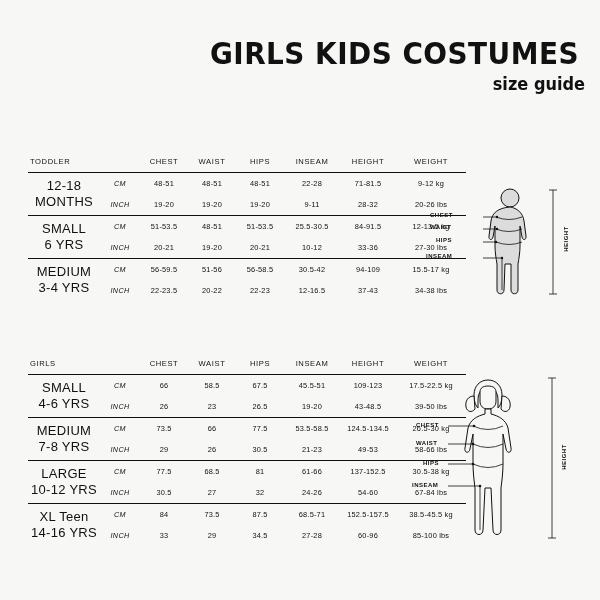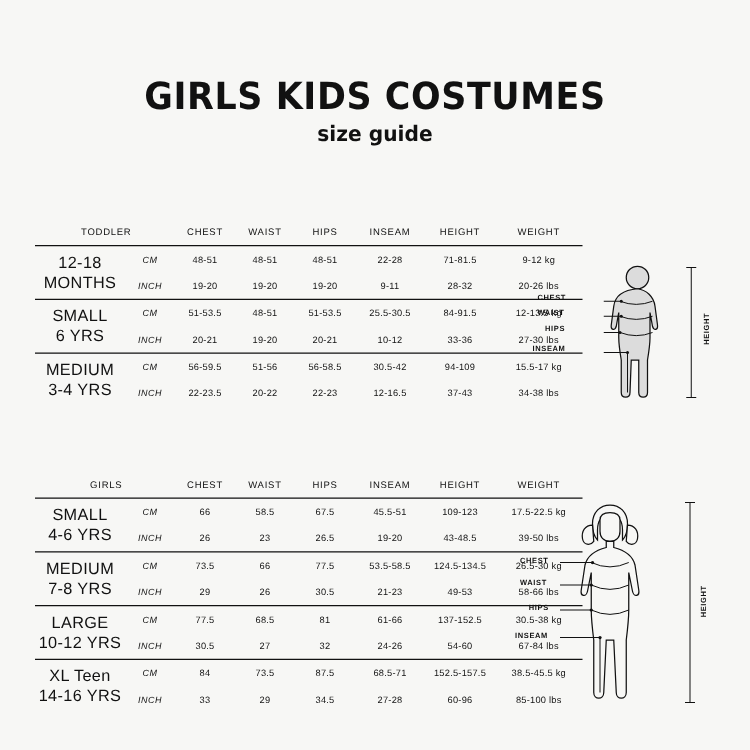--- a/index.html
+++ b/index.html
@@ -16,23 +16,22 @@
   }
   .page {
     position: relative;
     width: 600px;
     height: 600px;
     background: #f7f7f5;
     box-sizing: border-box;
   }
   
   .title-block {
-    text-align: center;
+    text-align: right;
     padding-top: 38px;
-    margin-top: 24px;
   }
   .title-main {
     font-family: "DejaVu Sans", sans-serif;
     font-weight: bold;
     font-size: 30px;
     letter-spacing: 0.5px;
     line-height: 1.05;
     transform: scaleX(0.93);
   }
   .title-sub {
@@ -62,21 +61,21 @@
     font-weight: normal;
   }
   .hdr td {
     font-weight: bold;
     font-size: 7.6px;
     letter-spacing: 0.6px;
     height: 22px;
     padding-bottom: 6px;
   }
   .hdr td.cat {
-    text-align: center;
+    text-align: left;
     padding-left: 2px;
   }
   .rowline td {
     border-top: 1px solid #111;
   }
   .thickline td {
     border-top: 1.6px solid #111;
   }
   td.label {
     font-weight: bold;

